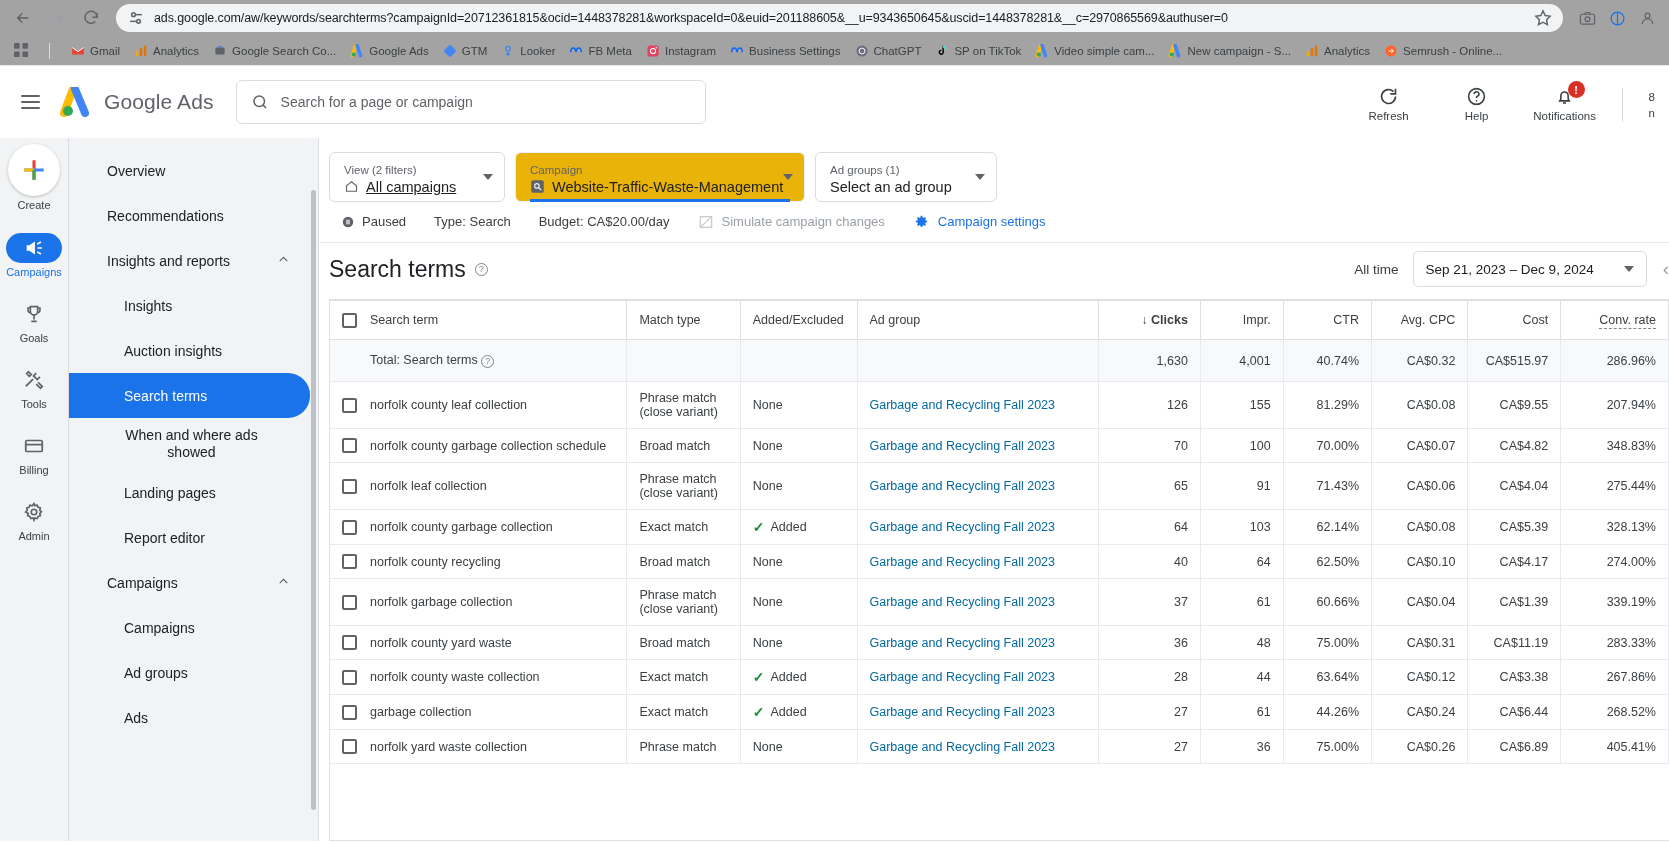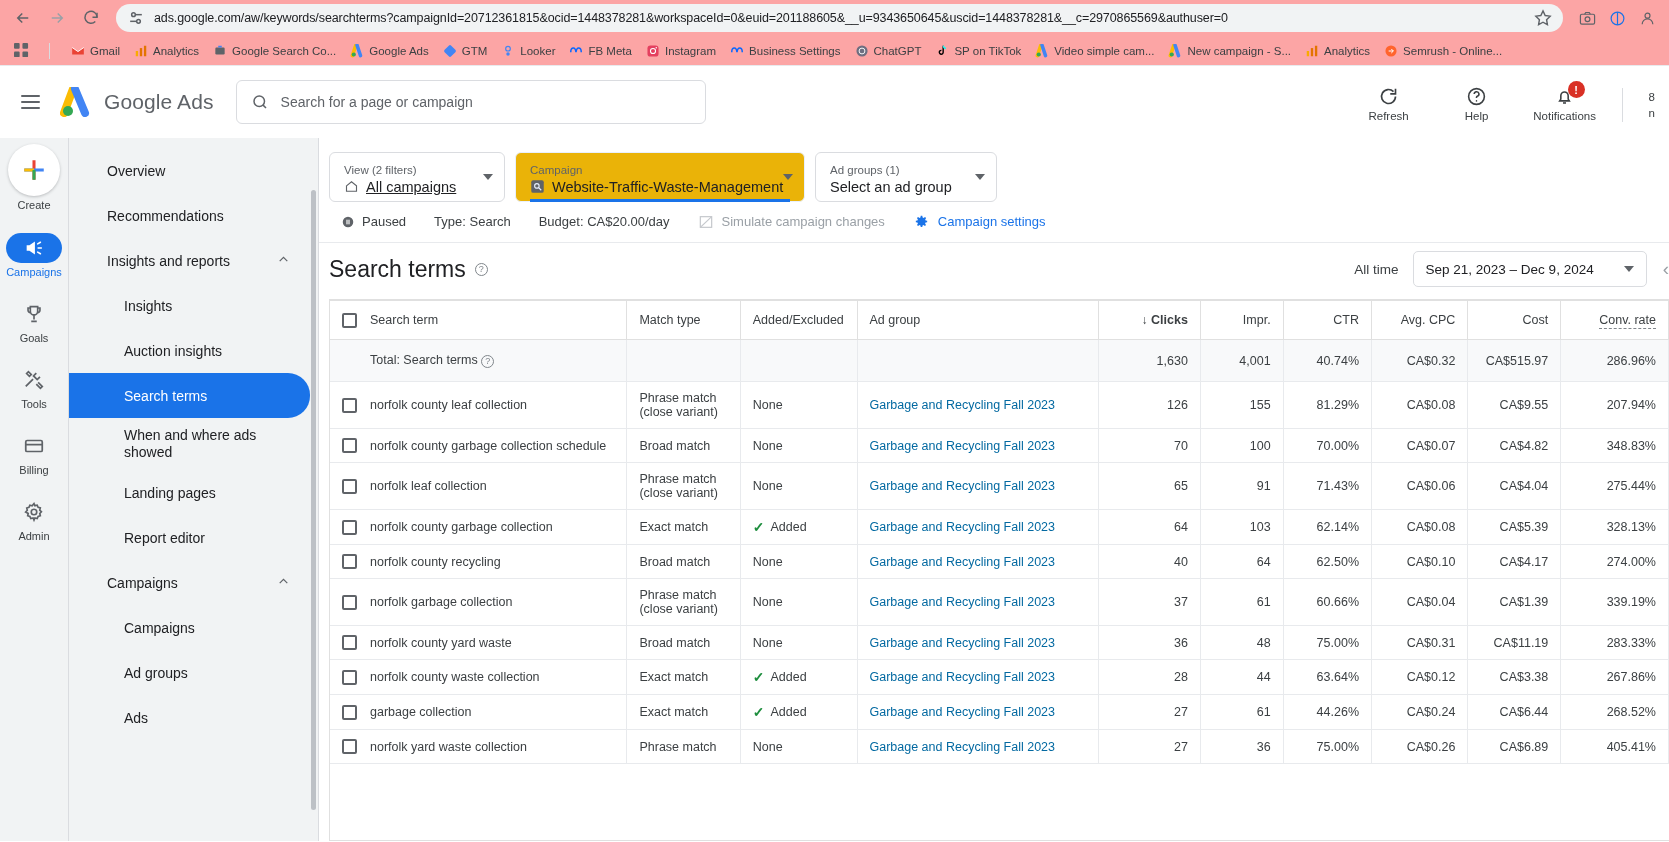--- a/index.html
+++ b/index.html
@@ -3,21 +3,21 @@
 <meta charset="utf-8">
 <style>
   * { box-sizing: border-box; margin: 0; padding: 0; }
   html, body {
     width: 1669px; height: 842px;
     font-family: "Liberation Sans", sans-serif;
     background: #fff; overflow: hidden;
   }
 
   
-  .browser-chrome { background:#fca5a5; width:100%; }
+  .browser-chrome { background:#a3a3a3; width:100%; }
   .omnibar-row { display:flex; align-items:center; height:36px; padding:0 8px; gap:4px; }
   .nav-btn { width:30px; height:30px; display:flex; align-items:center; justify-content:center;
              color:#5f6368; flex:0 0 auto; }
   .nav-btn svg { width:18px; height:18px; }
   .omnibox { flex:1 1 auto; display:flex; align-items:center; height:28px; background:#f1f3f4;
              border-radius:16px; padding:0 10px; margin:0 6px; min-width:0; }
   .omnibox .site-ctrl { width:20px; height:20px; flex:0 0 auto; color:#5f6368; display:flex;
                         align-items:center; justify-content:center; }
   .omnibox .url { font-size:12.5px; color:#202124; white-space:nowrap; overflow:hidden;
                   margin-left:8px; flex:1 1 auto; letter-spacing:-0.1px; }
@@ -76,21 +76,21 @@
                    justify-content:center; color:#5f6368; }
   .rail-item.active .ic { background:#1a73e8; color:#fff; }
   .rail-item .lbl { font-size:11px; color:#3c4043; }
   .rail-item.active .lbl { color:#1a73e8; font-weight:500; }
 
   
   .nav { width:250px; background:#f1f3f4; border-left:1px solid #dadce0; padding-top:10px;
          position:relative; flex:0 0 auto; overflow:hidden; }
   .nav-link { height:45px; display:flex; align-items:center; padding:0 20px 0 38px;
               font-size:14px; color:#202124; border-radius:0 22px 22px 0; margin-right:8px;
-              justify-content:space-between; }
+              justify-content:space-between;text-align:center; }
   .nav-link.sub { padding-left:55px; }
   .nav-link.active { background:#1a73e8; color:#fff; font-weight:500; }
   .nav-link.two-line { height:52px; line-height:1.25; }
   .nav-link .chev { color:#5f6368; font-size:11px; }
   .nav-scrollbar { position:absolute; right:2px; top:52px; width:5px; height:620px;
                    background:#bdc1c6; border-radius:3px; }
 
   
   .content { flex:1 1 auto; min-width:0; background:#fff; display:flex; flex-direction:column;
              border-left:1px solid #dadce0; position:relative; }

